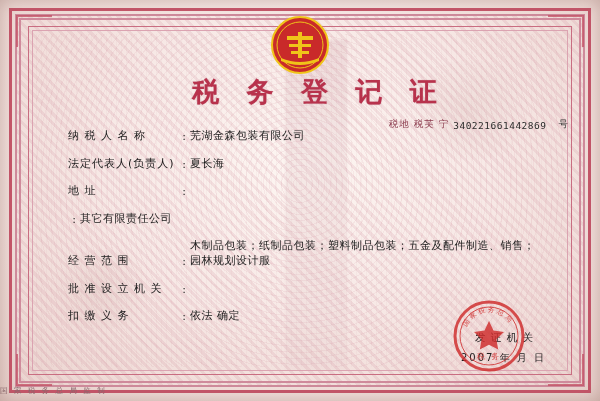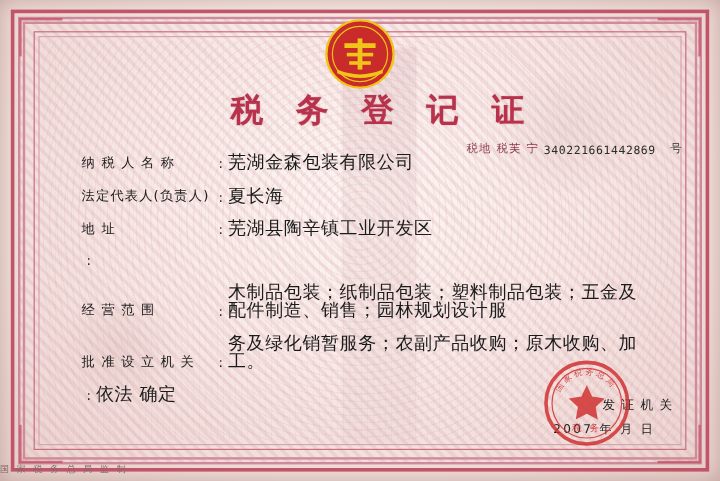--- a/index.html
+++ b/index.html
@@ -116,28 +116,28 @@
     width:110px;flex:0 0 110px;
     color:#1d1d1d;
     font-size:11px;
     letter-spacing:1px;
     white-space:nowrap;
   }
   .row .colon{width:12px;flex:0 0 12px;text-align:center;color:#1d1d1d;}
   .row .value{
     flex:1;
     color:#1b1b1b;
-    font-size:15px;
+    font-size:11px;
     line-height:15px;
     letter-spacing:.5px;
   }
 
   
   .issuer{
-    position:absolute;right:39px;bottom:56px;
+    position:absolute;right:66px;bottom:56px;
     text-align:right;
     font-size:10.5px;color:#1d1d1d;
     letter-spacing:1px;
   }
   .date-line{
     position:absolute;right:54px;bottom:36px;
     font-size:10px;color:#1d1d1d;
     letter-spacing:2px;
   }
   .date-line .y{font-family:"DejaVu Sans","Liberation Sans",sans-serif;}
@@ -215,40 +215,40 @@
 
     <div class="row">
       <span class="label">法定代表人(负责人)</span>
       <span class="colon">:</span>
       <span class="value">夏长海</span>
     </div>
 
     <div class="row">
       <span class="label">地            址</span>
       <span class="colon">:</span>
-      <span class="value">芜湖县陶辛镇工业开发区</span>
-    </div>
-
-    <div class="row">
-      <span class="colon">:</span>
+    </div>
+
+    <div class="row">
+      <span class="colon">:</span>
+      <span class="value">其它有限责任公司</span>
     </div>
 
     <div class="row">
       <span class="label">经 营 范 围</span>
       <span class="colon">:</span>
       <span class="value">木制品包装；纸制品包装；塑料制品包装；五金及配件制造、销售；园林规划设计服</span>
     </div>
 
     <div class="row">
       <span class="label">批 准 设 立 机 关</span>
       <span class="colon">:</span>
-      <span class="value">务及绿化销暂服务；农副产品收购；原木收购、加工。</span>
-    </div>
-
-    <div class="row">
+    </div>
+
+    <div class="row">
+      <span class="label">扣 缴 义 务</span>
       <span class="colon">:</span>
       <span class="value">依法 确定</span>
     </div>
 
   </div>
 
   <div class="issuer">发  证  机  关</div>
 
   <div class="date-line">
     <span class="y">2007</span>

